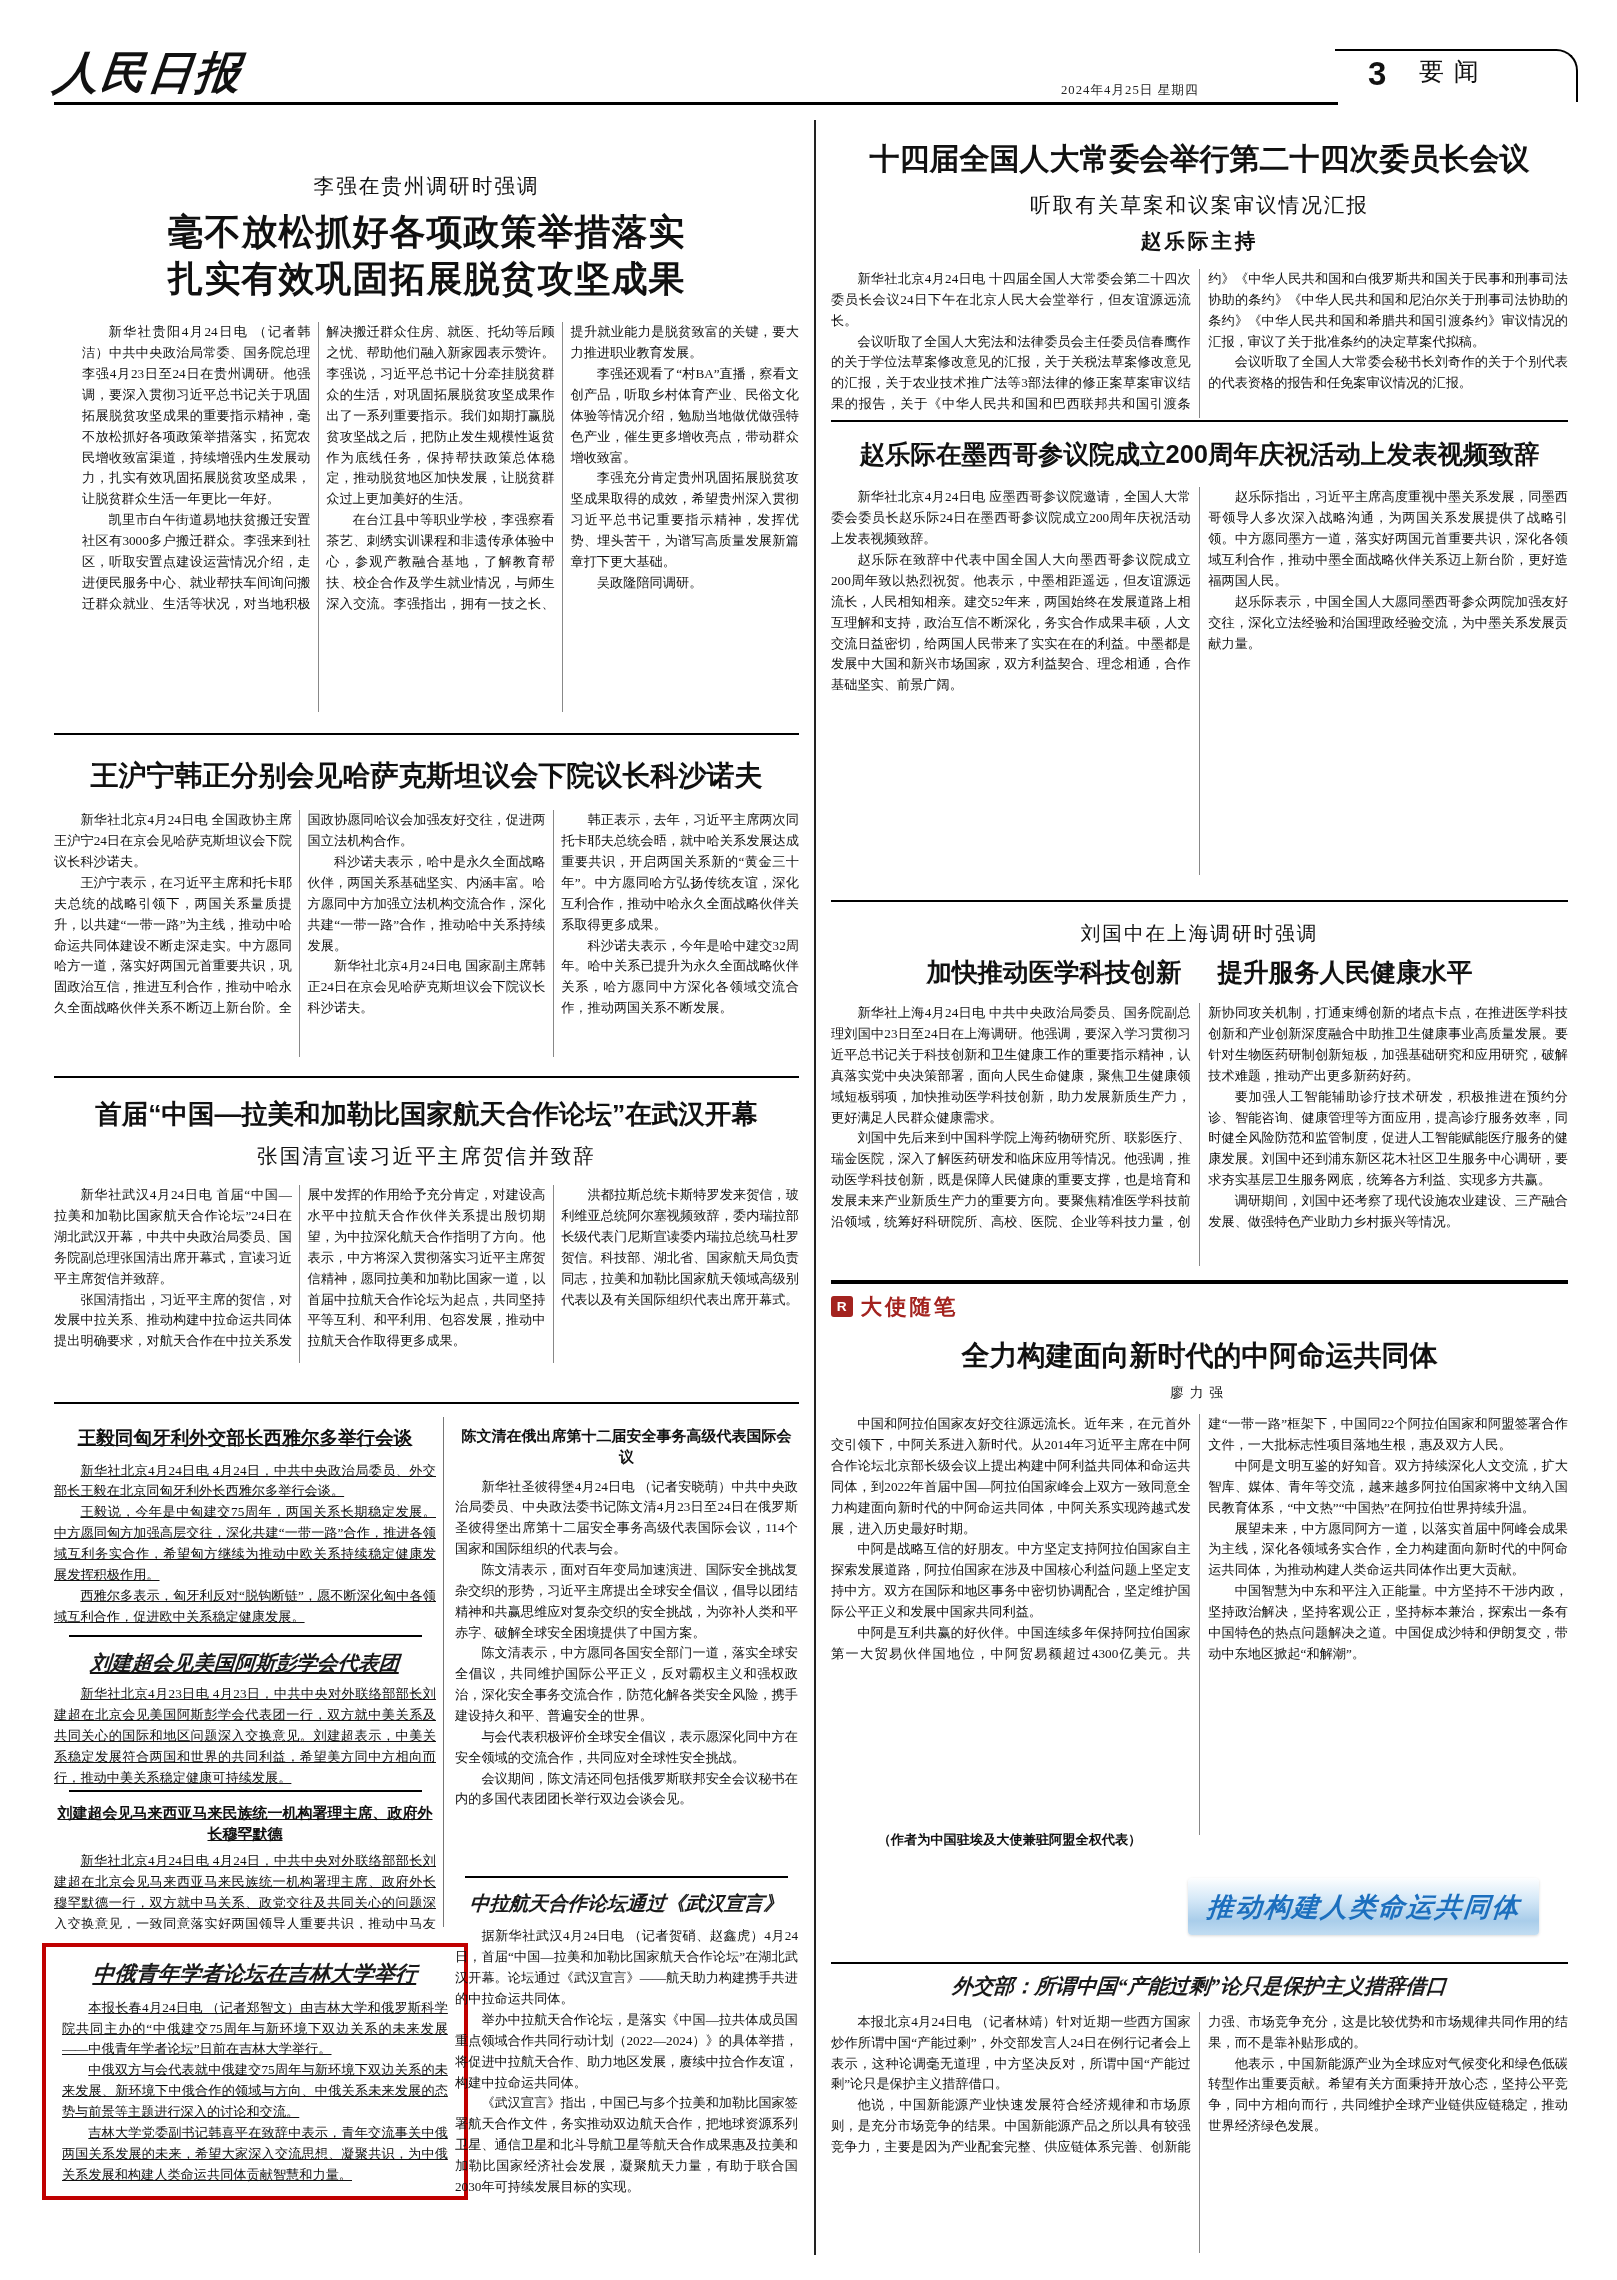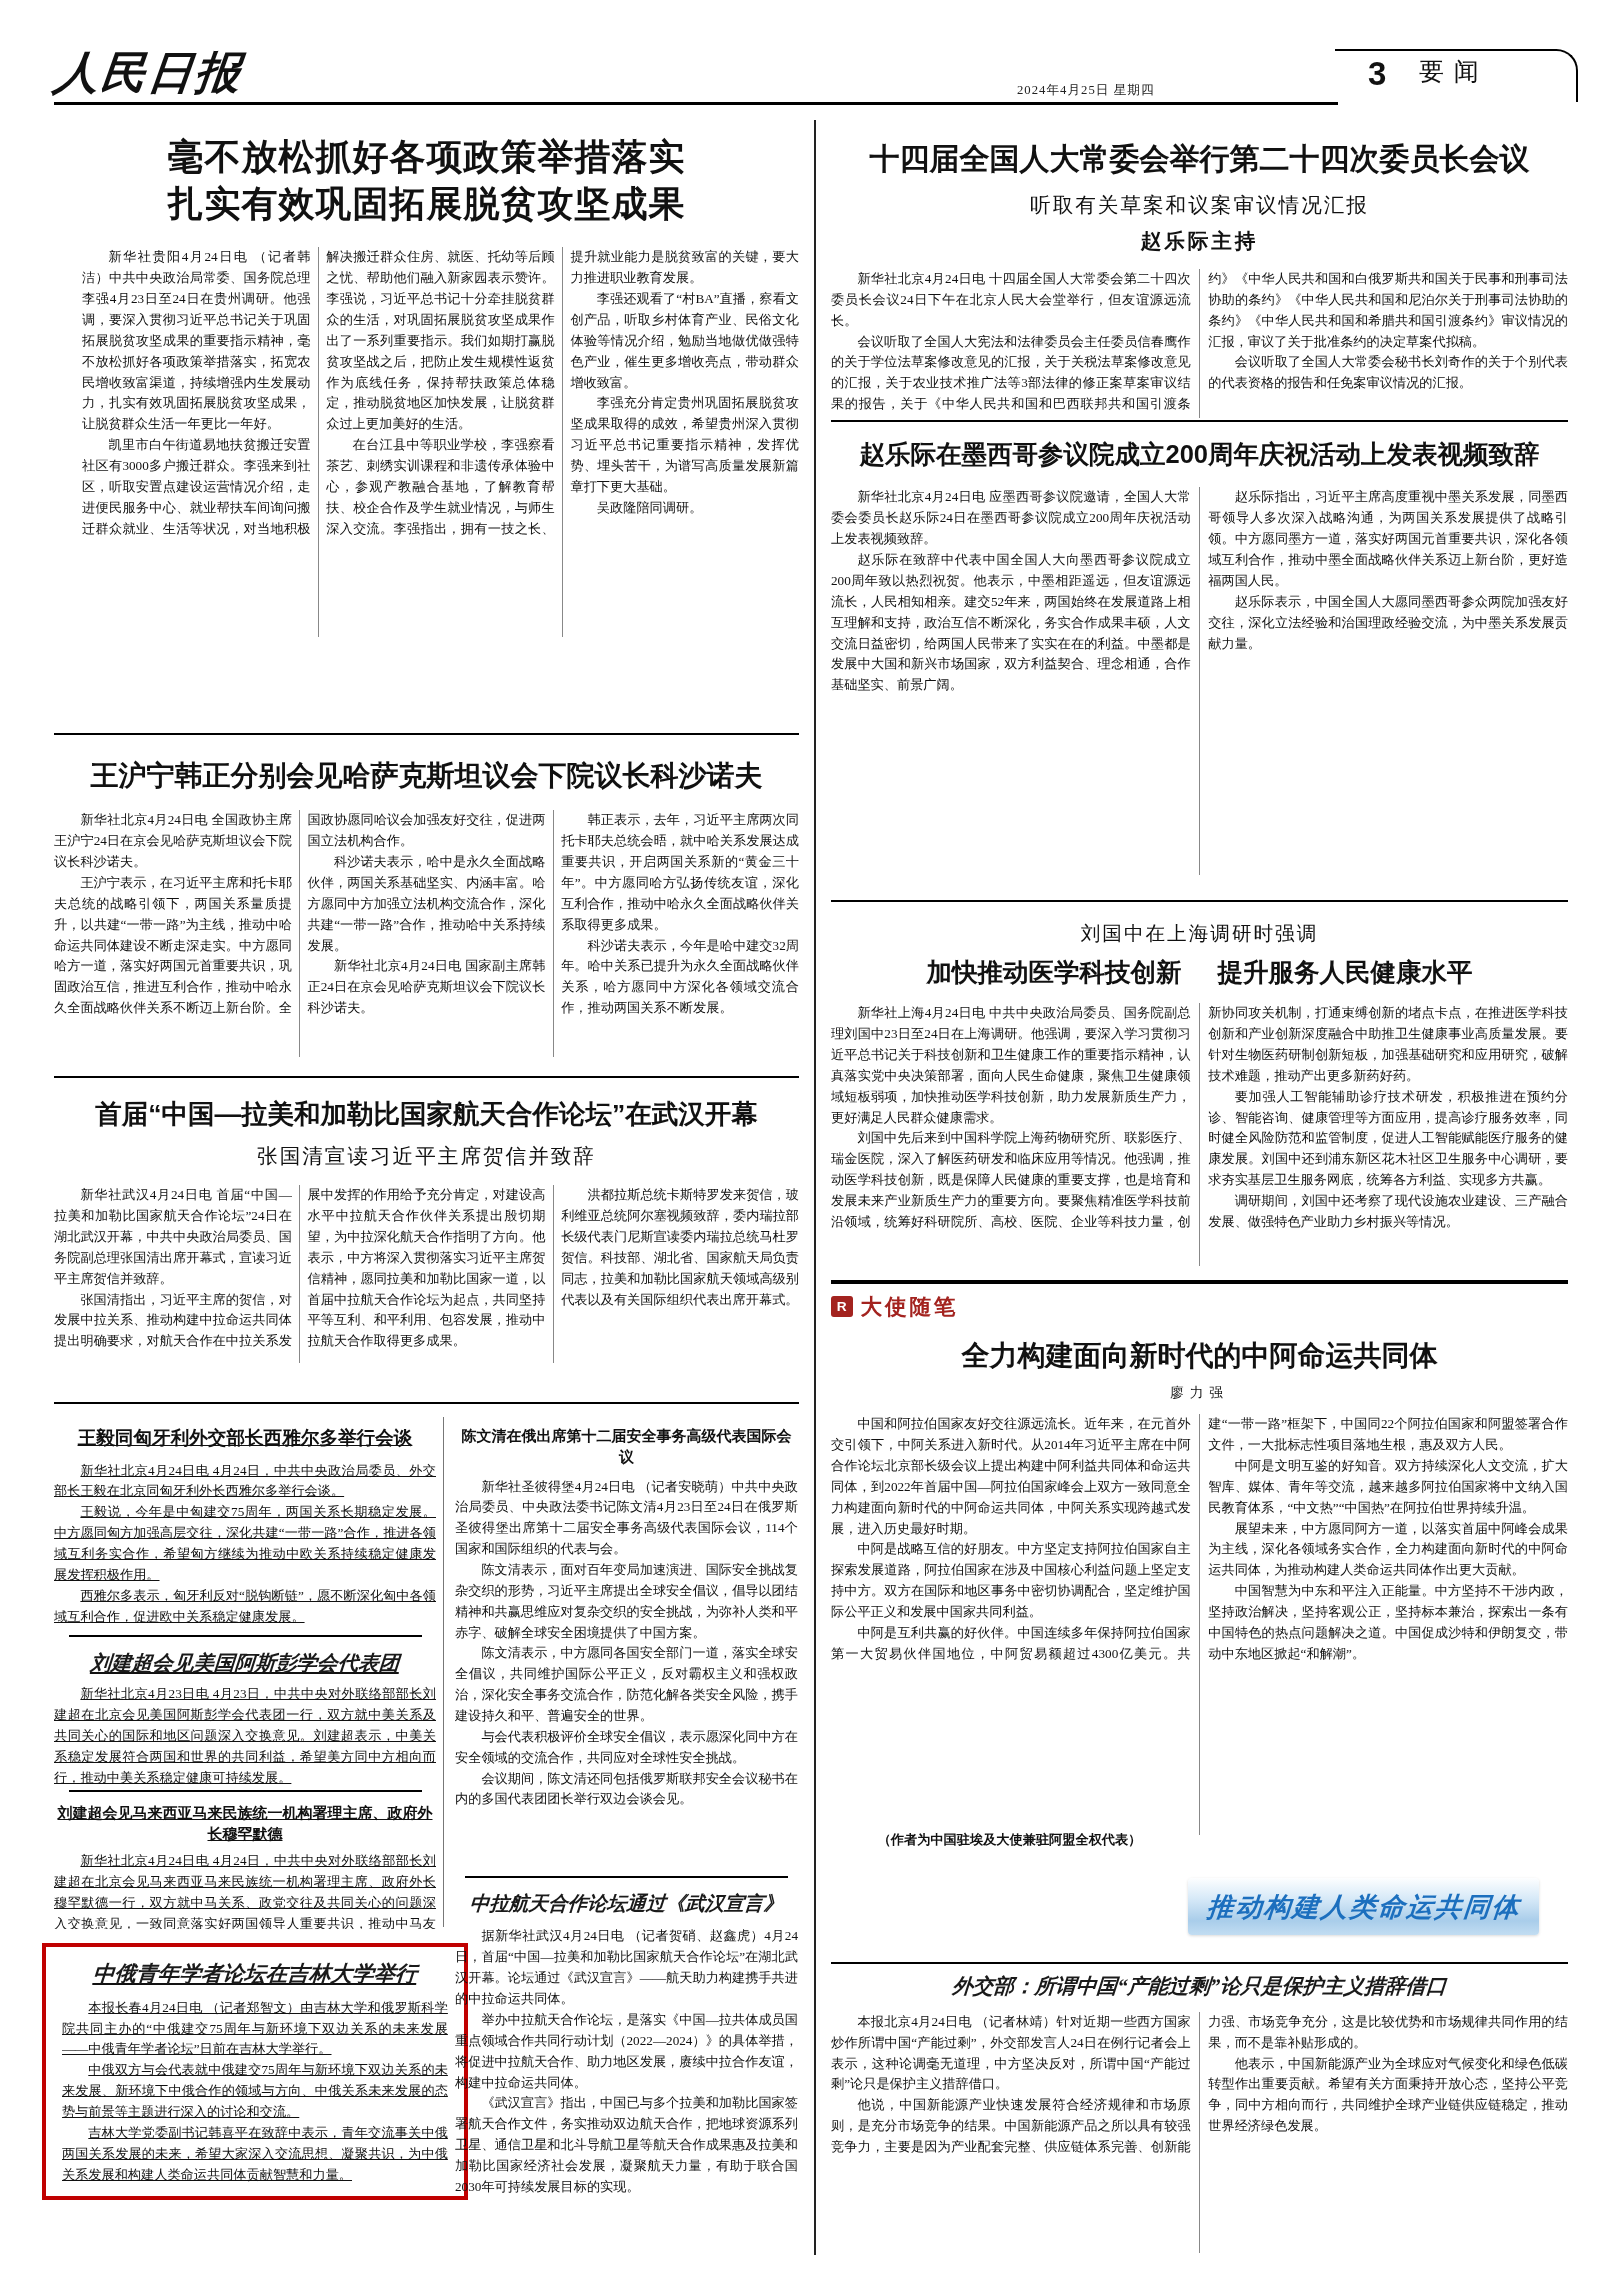--- a/index.html
+++ b/index.html
@@ -49,29 +49,30 @@
           box-shadow:0 1px 2.9px rgba(0,0,0,.15);}
   .banner-text{font-size:26.5px;font-weight:bold;font-style:italic;color:#1c6fbe;letter-spacing:2px;
           font-family:"Liberation Sans",sans-serif;transform:skewX(-5deg);}
 </style>
 </head>
 <body>
 
 <div class="page">
 
   <div class="abs masthead" style="left:54px;top:43px;">人民日报</div>
-  <div class="abs date-line" style="left:1017px;top:82px;">2024年4月25日  星期四</div>
+  <div class="abs date-line" style="left:1061px;top:82px;">2024年4月25日  星期四</div>
   <div class="abs corner-bracket" style="left:1335px;top:49px;width:241px;height:51px;"></div>
   <div class="abs page-num" style="left:1368px;top:55px;">3</div>
   <div class="abs section-name" style="left:1419px;top:55px;">要闻</div>
   <div class="abs header-rule" style="left:54px;top:102px;width:1284px;"></div>
 
   <div class="abs v-rule" style="left:814px;top:120px;height:2135px;"></div>
 
   <div class="abs" style="left:54px;top:125px;width:745px;">
+    <div class="kicker" style="margin-top:47px;">李强在贵州调研时强调</div>
     <div class="headline-xl" style="margin-top:7.8px;">毫不放松抓好各项政策举措落实</div>
     <div class="headline-xl">扎实有效巩固拓展脱贫攻坚成果</div>
     <div class="bt cols3" style="margin-top:19.6px;height:390px;margin-left:28px;">
       <p>新华社贵阳4月24日电 （记者韩洁）中共中央政治局常委、国务院总理李强4月23日至24日在贵州调研。他强调，要深入贯彻习近平总书记关于巩固拓展脱贫攻坚成果的重要指示精神，毫不放松抓好各项政策举措落实，拓宽农民增收致富渠道，持续增强内生发展动力，扎实有效巩固拓展脱贫攻坚成果，让脱贫群众生活一年更比一年好。</p>
       <p>凯里市白午街道易地扶贫搬迁安置社区有3000多户搬迁群众。李强来到社区，听取安置点建设运营情况介绍，走进便民服务中心、就业帮扶车间询问搬迁群众就业、生活等状况，对当地积极解决搬迁群众住房、就医、托幼等后顾之忧、帮助他们融入新家园表示赞许。李强说，习近平总书记十分牵挂脱贫群众的生活，对巩固拓展脱贫攻坚成果作出了一系列重要指示。我们如期打赢脱贫攻坚战之后，把防止发生规模性返贫作为底线任务，保持帮扶政策总体稳定，推动脱贫地区加快发展，让脱贫群众过上更加美好的生活。</p>
       <p>在台江县中等职业学校，李强察看茶艺、刺绣实训课程和非遗传承体验中心，参观产教融合基地，了解教育帮扶、校企合作及学生就业情况，与师生深入交流。李强指出，拥有一技之长、提升就业能力是脱贫致富的关键，要大力推进职业教育发展。</p>
       <p>李强还观看了“村BA”直播，察看文创产品，听取乡村体育产业、民俗文化体验等情况介绍，勉励当地做优做强特色产业，催生更多增收亮点，带动群众增收致富。</p>
       <p>李强充分肯定贵州巩固拓展脱贫攻坚成果取得的成效，希望贵州深入贯彻习近平总书记重要指示精神，发挥优势、埋头苦干，为谱写高质量发展新篇章打下更大基础。</p>
       <p>吴政隆陪同调研。</p>
     </div>

